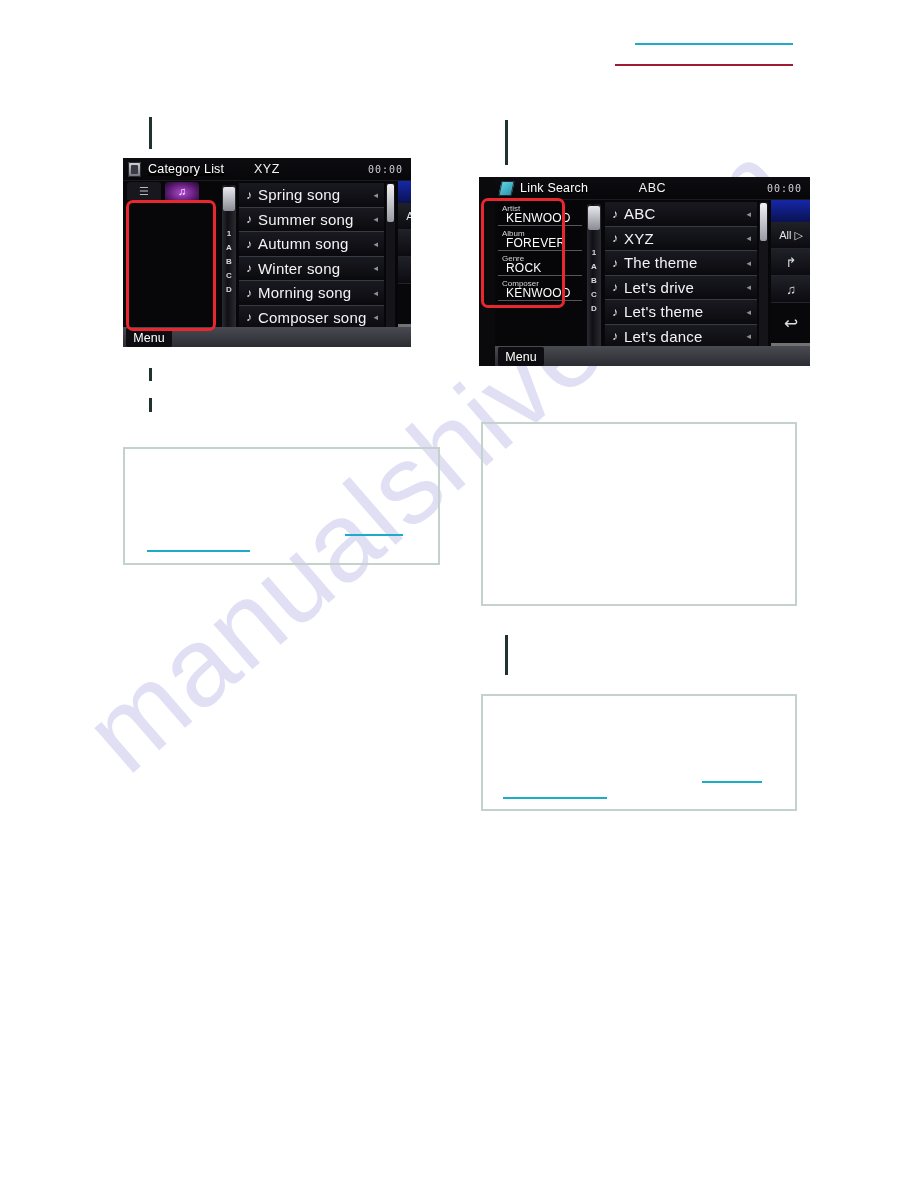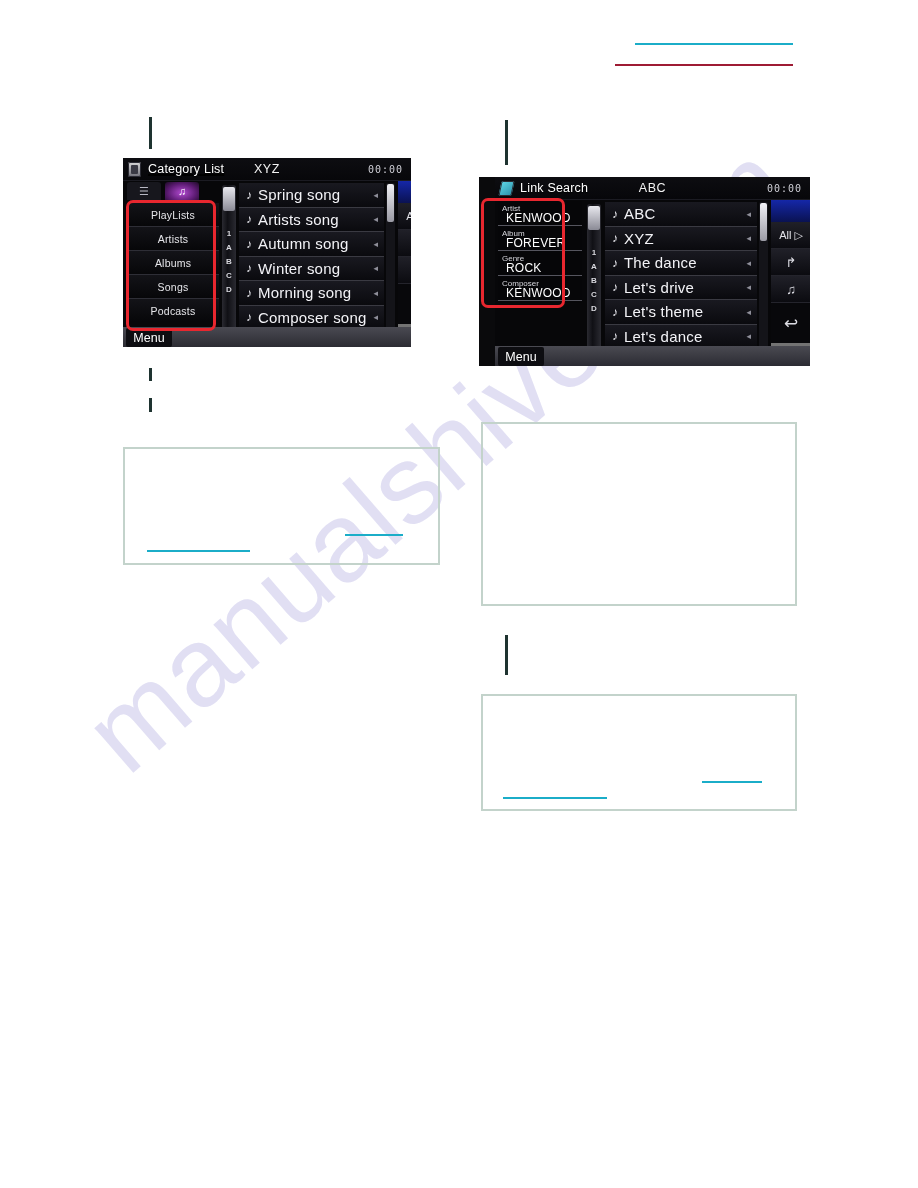--- a/index.html
+++ b/index.html
@@ -416,46 +416,39 @@
     <div class="dev-clock">00:00</div>
   </div>
 
   <div class="dev-body">
 
     <div class="dev-tabs">
       <div class="dev-tab">☰</div>
       <div class="dev-tab active">♫</div>
     </div>
 
-    <div class="cat-panel">
-      <div class="cat-item">PlayLists</div>
-      <div class="cat-item">Artists</div>
-      <div class="cat-item">Albums</div>
-      <div class="cat-item">Songs</div>
-      <div class="cat-item">Podcasts</div>
-    </div>
 
     <div class="alpha-bar" style="left:99px;">
       <div class="alpha-thumb"></div>
       <div class="alpha-letter">1</div>
       <div class="alpha-letter">A</div>
       <div class="alpha-letter">B</div>
       <div class="alpha-letter">C</div>
       <div class="alpha-letter">D</div>
     </div>
 
     <div class="song-list" style="left:116px; width:145px;">
       <div class="song-row">
         <span class="song-note">♪</span>
         <span class="song-name">Spring song</span>
         <span class="song-arrow">◂</span>
       </div>
       <div class="song-row">
         <span class="song-note">♪</span>
-        <span class="song-name">Artists song</span>
+        <span class="song-name">Summer song</span>
         <span class="song-arrow">◂</span>
       </div>
       <div class="song-row">
         <span class="song-note">♪</span>
         <span class="song-name">Autumn song</span>
         <span class="song-arrow">◂</span>
       </div>
       <div class="song-row">
         <span class="song-note">♪</span>
         <span class="song-name">Winter song</span>
@@ -543,21 +536,21 @@
         <span class="song-name">ABC</span>
         <span class="song-arrow">◂</span>
       </div>
       <div class="song-row">
         <span class="song-note">♪</span>
         <span class="song-name">XYZ</span>
         <span class="song-arrow">◂</span>
       </div>
       <div class="song-row">
         <span class="song-note">♪</span>
-        <span class="song-name">The dance</span>
+        <span class="song-name">The theme</span>
         <span class="song-arrow">◂</span>
       </div>
       <div class="song-row">
         <span class="song-note">♪</span>
         <span class="song-name">Let's drive</span>
         <span class="song-arrow">◂</span>
       </div>
       <div class="song-row">
         <span class="song-note">♪</span>
         <span class="song-name">Let's theme</span>

